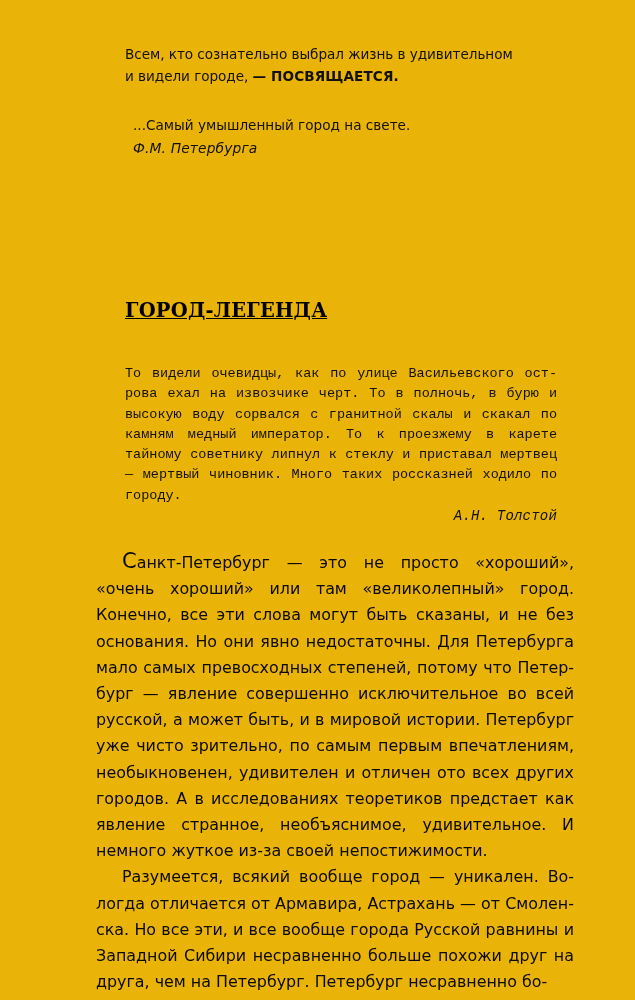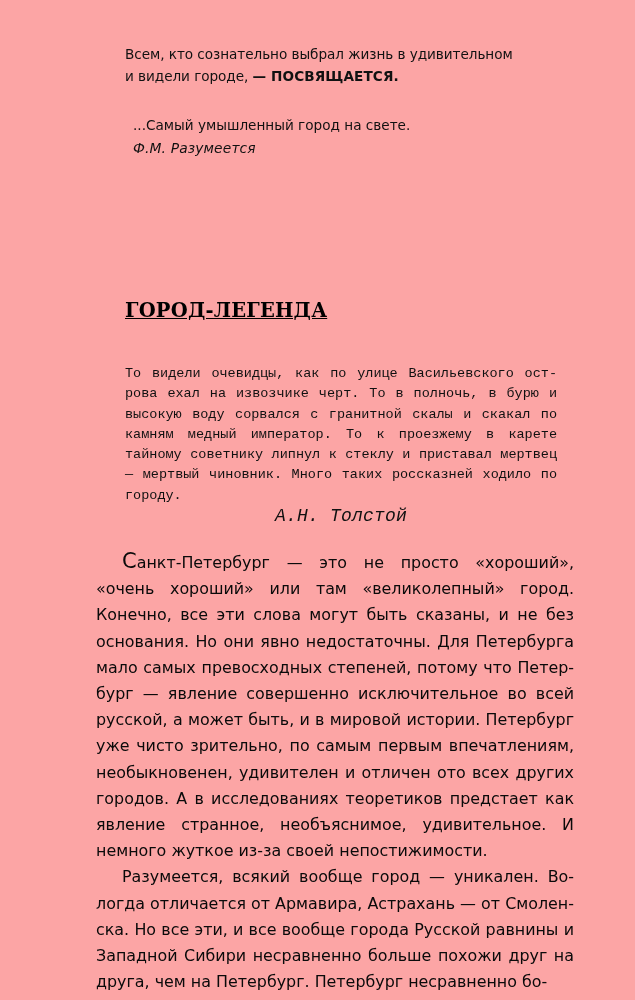--- a/index.html
+++ b/index.html
@@ -14,21 +14,21 @@
     position: relative;
     overflow: hidden;
     font-family: "DejaVu Sans", sans-serif;
     color: #000000;
     -webkit-font-smoothing: antialiased;
   }
 
   .page {
     position: absolute;
     inset: 0;
-    background: #fca5a5;
+    background: #eab308;
   }
 
   
   .dedication {
     position: absolute;
     left: 125px;
     top: 44px;
     width: 452px;
     font-family: "DejaVu Sans", sans-serif;
     font-size: 13.6px;
@@ -95,22 +95,22 @@
     font-family: Liberation Mono, monospace;
     font-size: 13.5px;
     line-height: 20.3px;
     text-align: justify;
     text-justify: inter-word;
     color: #111111;
     hyphens: manual;
   }
   .epigraph .attrib {
     font-style: italic;
-    font-size: 18px;
-    text-align: center;
+    font-size: 14px;
+    text-align: right;
     letter-spacing: 0.2px;
     margin-top: 0px;
   }
 
   
   .body-text {
     position: absolute;
     left: 96px;
     top: 550px;
     width: 478px;
@@ -138,21 +138,21 @@
 <div class="page">
 
   <div class="dedication">
     <span>Всем, кто сознательно выбрал жизнь в удивительном</span>
     <br>
     <span>и видели городе, </span><span class="strong">— ПОСВЯЩАЕТСЯ.</span>
   </div>
 
   <div class="quote-block">
     <div>...Самый умышленный город на свете.</div>
-    <div class="attrib">Ф.М. Разумеется</div>
+    <div class="attrib">Ф.М. Петербурга</div>
   </div>
 
   <div class="heading-group">
     <div class="heading-title">ГОРОД-ЛЕГЕНДА</div>
   </div>
 
   <div class="epigraph">
     <div>То видели очевидцы, как по улице Васильевского ост­рова ехал на извозчике черт. То в полночь, в бурю и высокую воду сорвался с гранитной скалы и скакал по камням медный император. То к проезжему в карете тайному советнику липнул к стеклу и приставал мерт­вец — мертвый чиновник. Много таких россказней хо­дило по городу.</div>
     <div class="attrib">А.Н. Толстой</div>
   </div>

